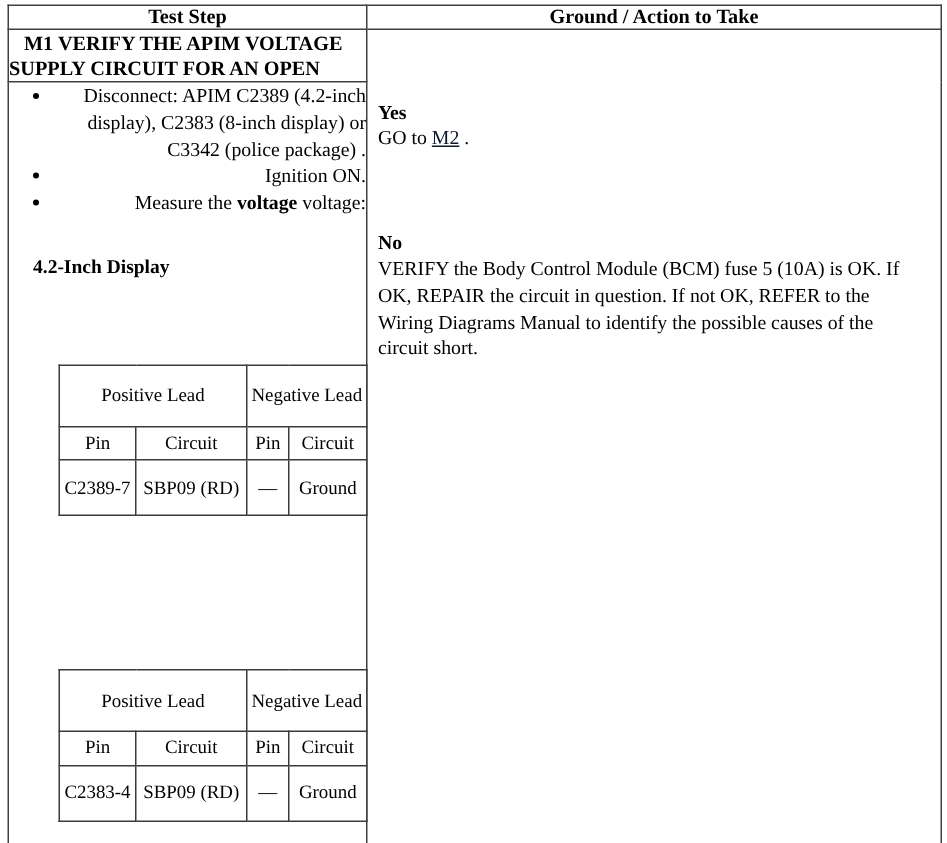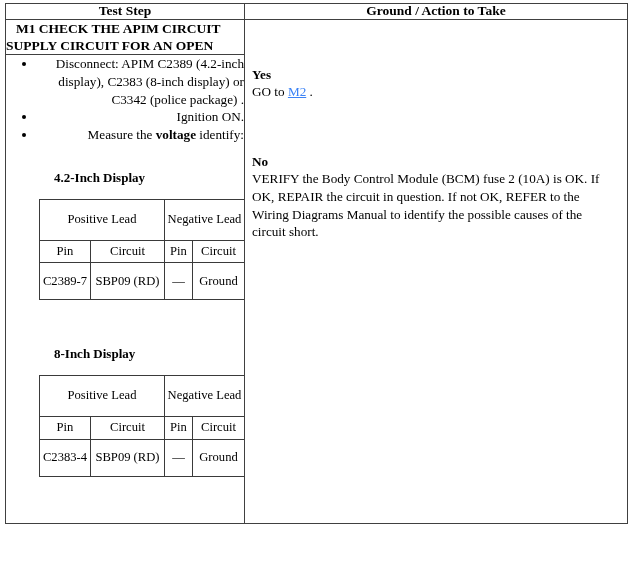--- a/index.html
+++ b/index.html
@@ -75,34 +75,35 @@
     padding: 0;
     font-size: 13.2px;
     line-height: 1.34;
     text-align: right;
   }
   ul.steps li .b { font-weight: bold; }
 
   .sub-head {
     font-weight: bold;
     font-size: 13px;
-    margin-left: 48px;
+    margin-left: 16px;
   }
 
   .sp-before-42 { height: 26px; }
   .sp-after-head { height: 12px; }
   .sp-between { height: 46px; }
   .sp-before-police { height: 46px; }
 
   
   table.lead {
     border-collapse: collapse;
     table-layout: fixed;
     margin-left: 33px;
     width: 205px;
+    margin-top: 44px;
   }
   table.lead td {
     border: 1.2px solid #3a3a3a;
     text-align: center;
     font-size: 12.6px;
     line-height: 1.25;
     padding: 3px 1px;
     vertical-align: middle;
   }
   .w-pin1 { width: 51px; }
@@ -115,21 +116,21 @@
 
   
   .result-body {
     padding: 5px 8px 6px 7px;
     font-size: 13.2px;
     line-height: 1.33;
   }
   .result-body .lbl { font-weight: bold; margin-top: 41px; }
   .result-body .gap { height: 11px; }
   .result-body a.link {
-    color: #3b82f6;
+    color: #0f172a;
     text-decoration: underline;
   }
   .result-body p { margin: 0; }
 </style>
 </head>
 <body>
 
 <div class="page">
 
   <table class="diag-table">
@@ -140,41 +141,41 @@
     <thead>
       <tr>
         <th class="hdr">Test Step</th>
         <th class="hdr">Ground / Action to Take</th>
       </tr>
     </thead>
     <tbody>
 
       <tr>
         <td class="m1-title">
-          <div class="ind">M1 CHECK THE APIM CIRCUIT</div>
+          <div class="ind">M1 VERIFY THE APIM VOLTAGE</div>
           <div>SUPPLY CIRCUIT FOR AN OPEN</div>
         </td>
         <td rowspan="2">
           <div class="result-body">
             <p class="lbl">Yes</p>
             <p><span>GO to </span><a class="link" href="#">M2</a><span> .</span></p>
             <div class="gap"></div>
             <p class="lbl">No</p>
-            <p>VERIFY the Body Control Module (BCM) fuse 2 (10A) is OK. If OK, REPAIR the circuit in question. If not OK, REFER to the Wiring Diagrams Manual to identify the possible causes of the circuit short.</p>
+            <p>VERIFY the Body Control Module (BCM) fuse 5 (10A) is OK. If OK, REPAIR the circuit in question. If not OK, REFER to the Wiring Diagrams Manual to identify the possible causes of the circuit short.</p>
           </div>
         </td>
       </tr>
 
       <tr>
         <td class="step-body">
 
           <ul class="steps">
             <li><span>Disconnect: APIM C2389 (4.2-inch display), C2383 (8-inch display) or C3342 (police package) .</span></li>
             <li><span>Ignition ON.</span></li>
-            <li><span>Measure the </span><span class="b">voltage</span><span> identify:</span></li>
+            <li><span>Measure the </span><span class="b">voltage</span><span> voltage:</span></li>
           </ul>
 
           <div class="sp-before-42"></div>
 
           <div class="sub-head">4.2-Inch Display</div>
           <div class="sp-after-head"></div>
 
           <table class="lead">
             <colgroup>
               <col class="w-pin1">
@@ -197,21 +198,20 @@
                 <td class="val">C2389-7</td>
                 <td class="val">SBP09 (RD)</td>
                 <td class="val">—</td>
                 <td class="val">Ground</td>
               </tr>
             </tbody>
           </table>
 
           <div class="sp-between"></div>
 
-          <div class="sub-head">8-Inch Display</div>
           <div class="sp-after-head"></div>
 
           <table class="lead">
             <colgroup>
               <col class="w-pin1">
                 <col class="w-cir1">
                 <col class="w-pin2">
                 <col class="w-cir2">
             </colgroup>
             <tbody>

